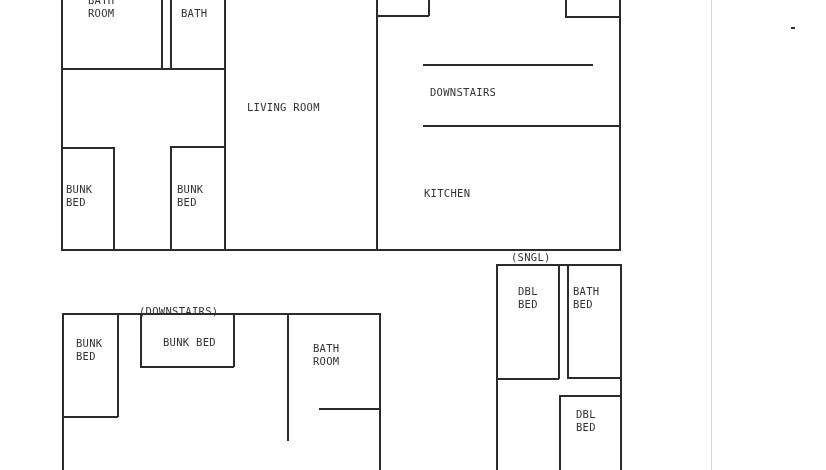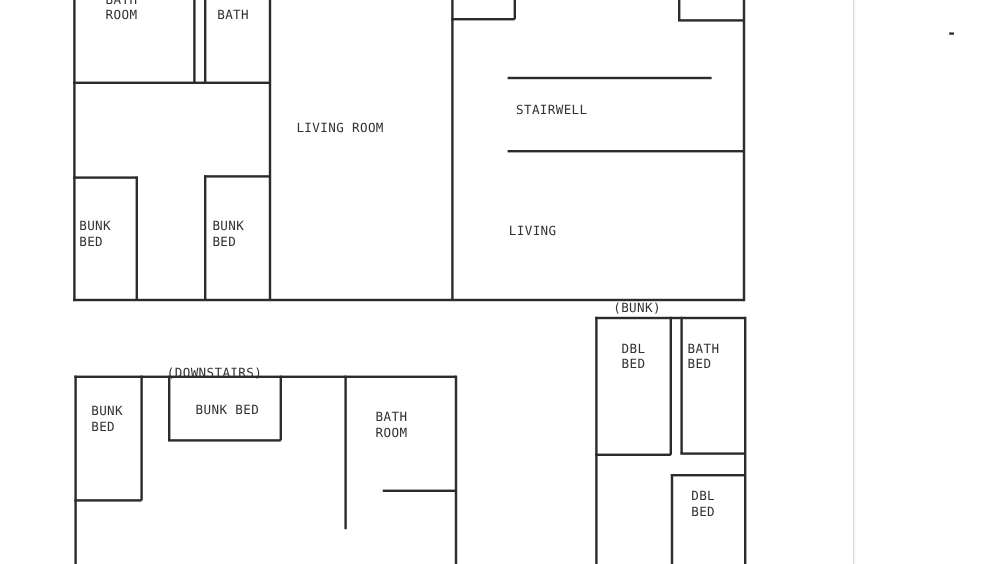--- a/index.html
+++ b/index.html
@@ -36,22 +36,22 @@
   <div class="ln v" style="left:565px;top:0;height:17px;"></div>
   <div class="ln h" style="left:565px;top:16px;width:55px;"></div>
 
   <div class="ln h" style="left:423px;top:64px;width:170px;"></div>
   <div class="ln h" style="left:423px;top:125px;width:197px;"></div>
 
   <div class="lbl" style="left:88px;top:-6px;text-align:center;">BATH</div>
   <div class="lbl" style="left:88px;top:7px;">ROOM</div>
   <div class="lbl" style="left:181px;top:7px;">BATH</div>
   <div class="lbl" style="left:247px;top:73px;margin-top:28px;">LIVING ROOM</div>
-  <div class="lbl" style="left:430px;top:86px;">STAIRWELL</div>
-  <div class="lbl" style="left:424px;top:187px;">LIVING</div>
+  <div class="lbl" style="left:430px;top:86px;">DOWNSTAIRS</div>
+  <div class="lbl" style="left:424px;top:187px;">KITCHEN</div>
   <div class="lbl" style="left:66px;top:183px;">BUNK
 BED</div>
   <div class="lbl" style="left:177px;top:183px;">BUNK
 BED</div>
 </div>
 
 <div>
   <div class="lbl" style="left:139px;top:305px;">(DOWNSTAIRS)</div>
   <div class="ln h" style="left:62px;top:313px;width:318px;"></div>
   <div class="ln v" style="left:62px;top:313px;height:157px;"></div>
@@ -68,21 +68,21 @@
   <div class="ln h" style="left:319px;top:408px;width:61px;"></div>
 
   <div class="lbl" style="left:76px;top:337px;">BUNK
 BED</div>
   <div class="lbl" style="left:163px;top:336px;">BUNK BED</div>
   <div class="lbl" style="left:313px;top:342px;">BATH
 ROOM</div>
 </div>
 
 <div>
-  <div class="lbl" style="left:511px;top:251px;">(BUNK)</div>
+  <div class="lbl" style="left:511px;top:251px;">(SNGL)</div>
   <div class="ln h" style="left:496px;top:264px;width:125px;"></div>
   <div class="ln v" style="left:496px;top:264px;height:206px;"></div>
   <div class="ln v" style="left:620px;top:264px;height:206px;"></div>
 
   <div class="ln v" style="left:558px;top:264px;height:115px;"></div>
   <div class="ln h" style="left:496px;top:378px;width:63px;"></div>
 
   <div class="ln v" style="left:567px;top:264px;height:114px;"></div>
   <div class="ln h" style="left:567px;top:377px;width:54px;"></div>
 

